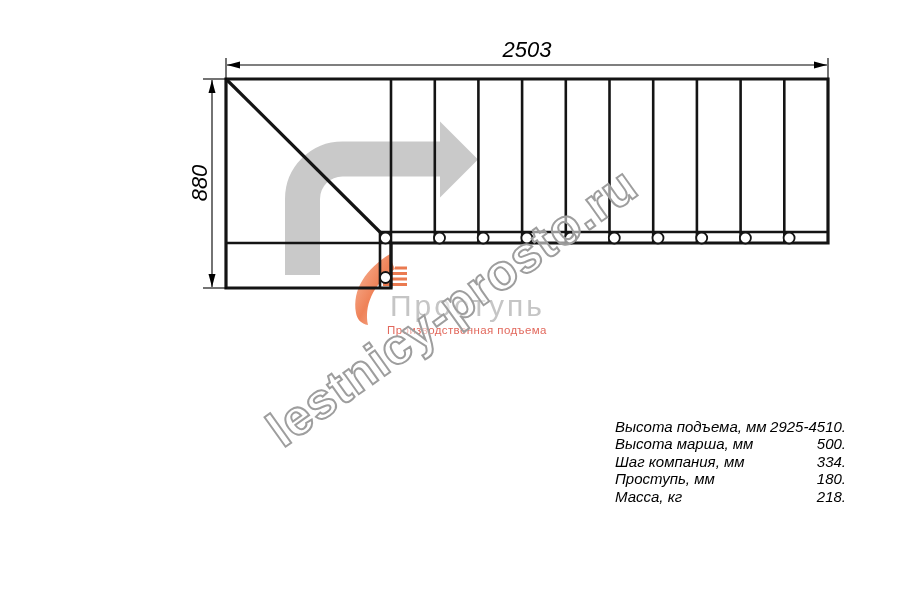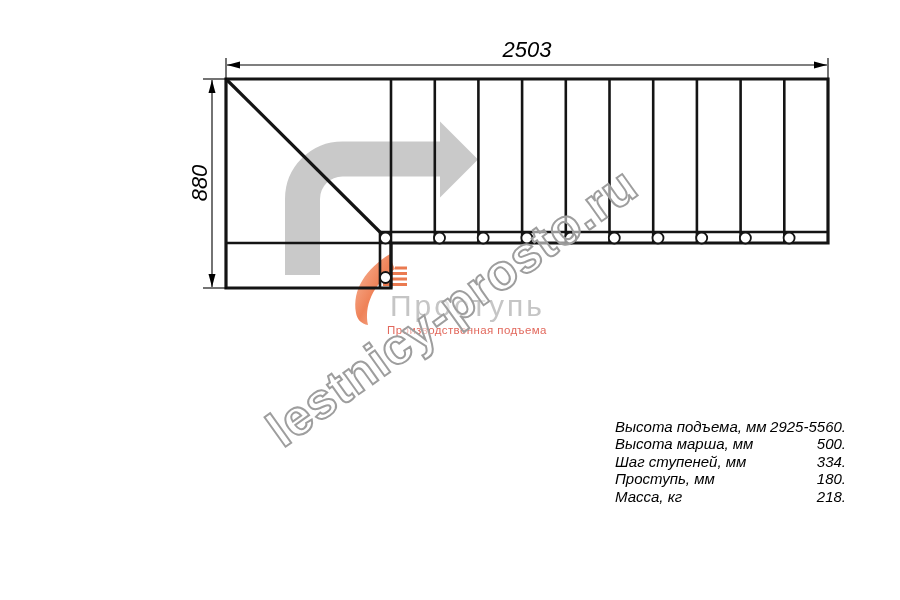--- a/index.html
+++ b/index.html
@@ -131,28 +131,28 @@
       <polygon class="dim-head" points="212,287 208.5,274 215.5,274"></polygon>
       <text class="dim-text" transform="translate(207 183) rotate(-90)" text-anchor="middle">880</text>
     </g>
   </svg>
 
   <div class="watermark">lestnicy-prosto.ru</div>
 
   <div class="specs">
     <div class="spec-row">
       <span class="spec-label">Высота подъема, мм</span>
-      <span class="spec-val">2925-5560.</span>
+      <span class="spec-val">2925-4510.</span>
     </div>
     <div class="spec-row">
       <span class="spec-label">Высота марша, мм</span>
       <span class="spec-val">500.</span>
     </div>
     <div class="spec-row">
-      <span class="spec-label">Шаг ступеней, мм</span>
+      <span class="spec-label">Шаг компания, мм</span>
       <span class="spec-val">334.</span>
     </div>
     <div class="spec-row">
       <span class="spec-label">Проступь, мм</span>
       <span class="spec-val">180.</span>
     </div>
     <div class="spec-row">
       <span class="spec-label">Масса, кг</span>
       <span class="spec-val">218.</span>
     </div>

